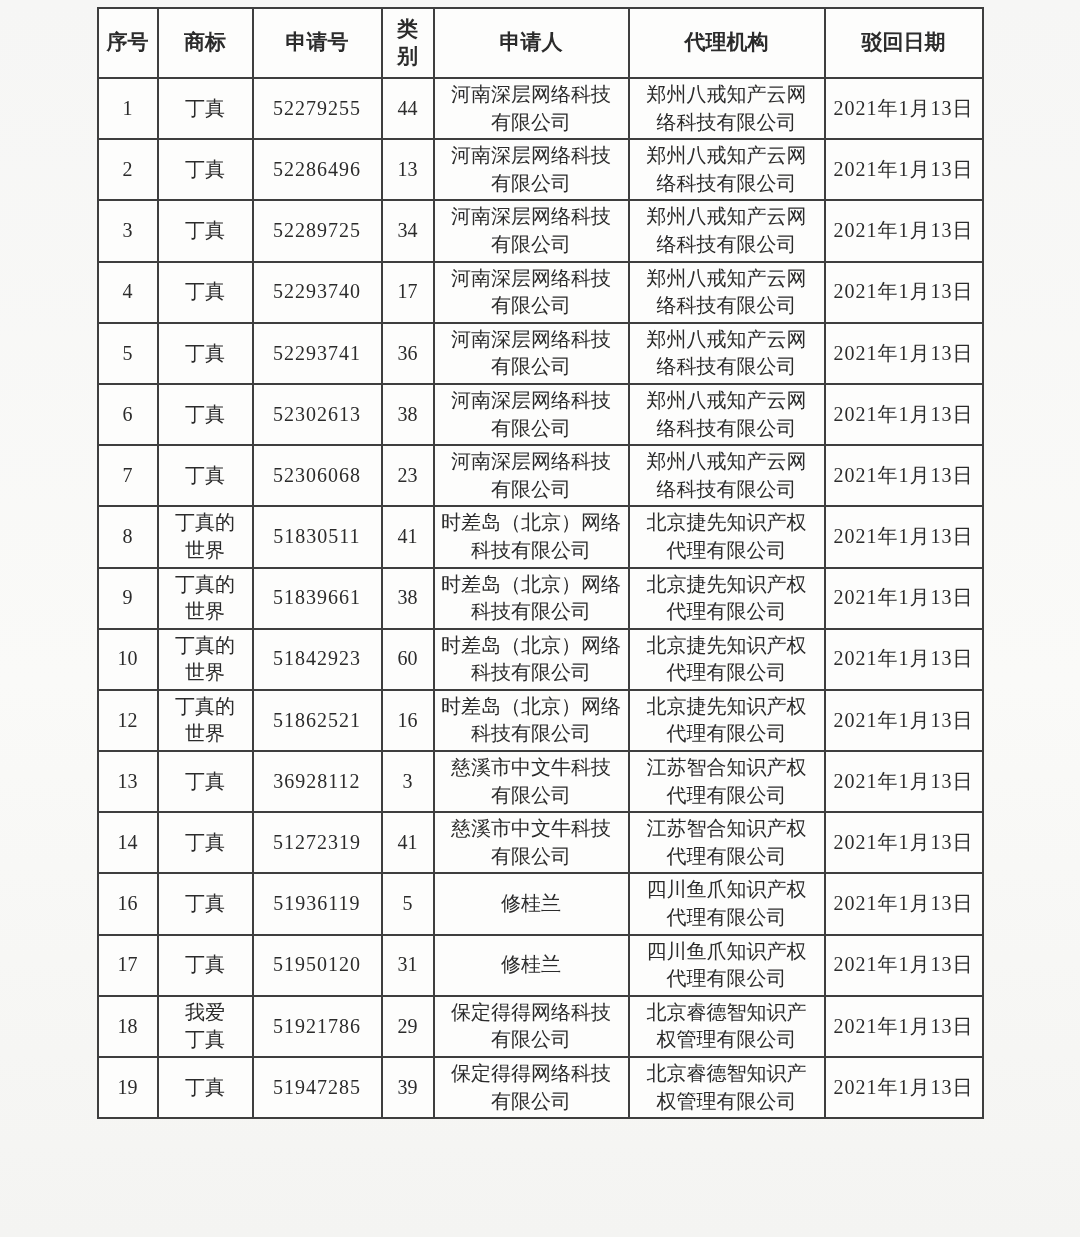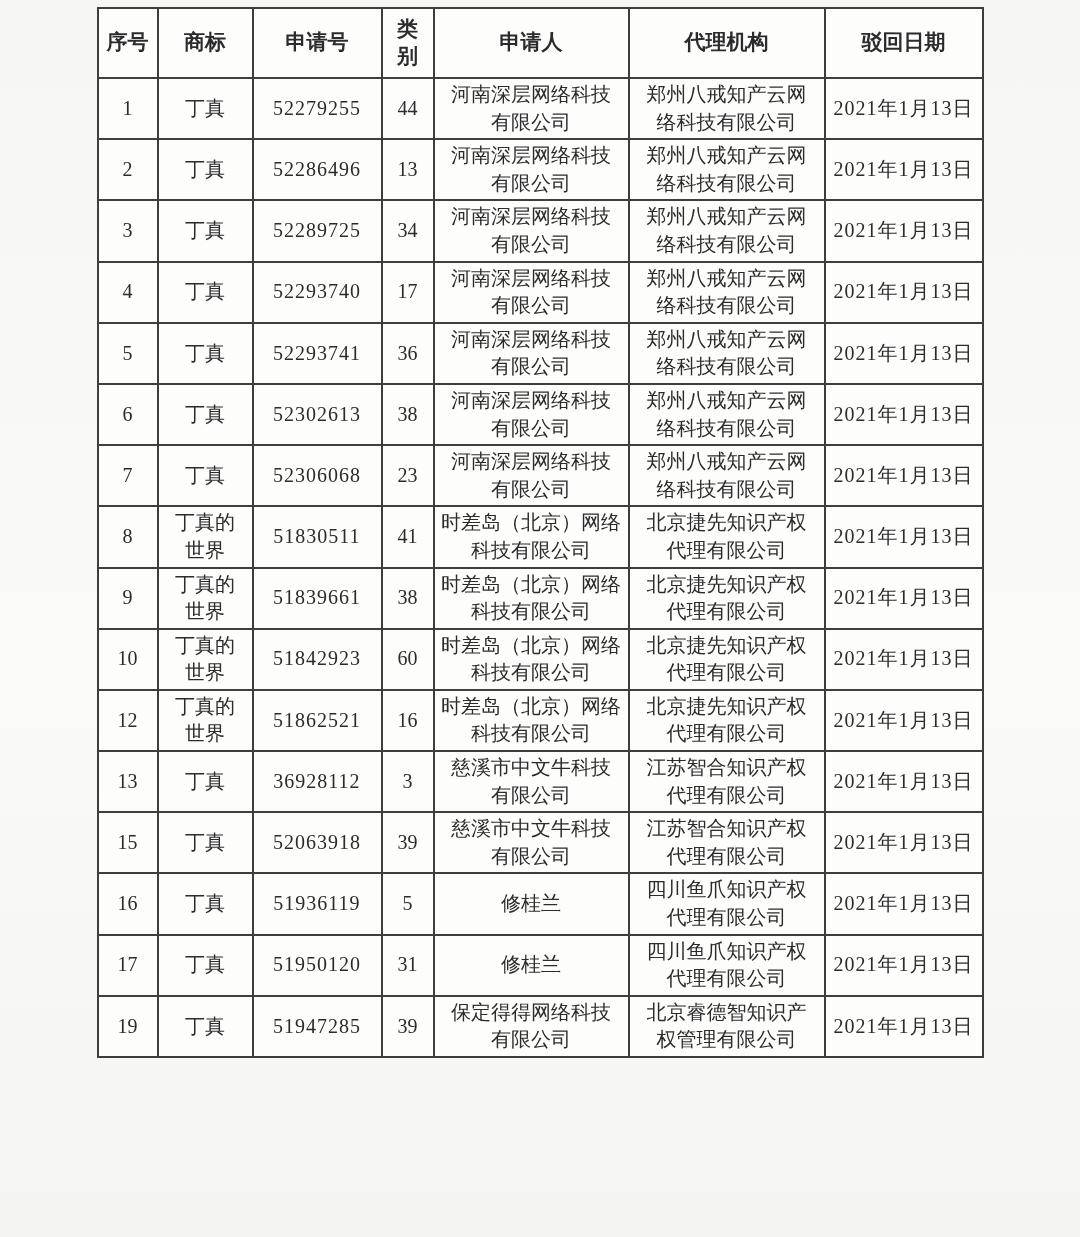--- a/index.html
+++ b/index.html
@@ -202,24 +202,24 @@
         <td class="col-trademark">丁真</td>
         <td class="col-application-number">36928112</td>
         <td class="col-class">3</td>
         <td class="col-applicant">慈溪市中文牛科技
 有限公司</td>
         <td class="col-agency">江苏智合知识产权
 代理有限公司</td>
         <td class="col-rejection-date">2021年1月13日</td>
       </tr>
       <tr>
-        <td class="col-serial">15</td>
-        <td class="col-trademark">丁真</td>
-        <td class="col-application-number">52063918</td>
-        <td class="col-class">39</td>
+        <td class="col-serial">14</td>
+        <td class="col-trademark">丁真</td>
+        <td class="col-application-number">51272319</td>
+        <td class="col-class">41</td>
         <td class="col-applicant">慈溪市中文牛科技
 有限公司</td>
         <td class="col-agency">江苏智合知识产权
 代理有限公司</td>
         <td class="col-rejection-date">2021年1月13日</td>
       </tr>
       <tr>
         <td class="col-serial">16</td>
         <td class="col-trademark">丁真</td>
         <td class="col-application-number">51936119</td>
@@ -233,20 +233,32 @@
         <td class="col-serial">17</td>
         <td class="col-trademark">丁真</td>
         <td class="col-application-number">51950120</td>
         <td class="col-class">31</td>
         <td class="col-applicant">修桂兰</td>
         <td class="col-agency">四川鱼爪知识产权
 代理有限公司</td>
         <td class="col-rejection-date">2021年1月13日</td>
       </tr>
       <tr>
+        <td class="col-serial">18</td>
+        <td class="col-trademark">我爱
+丁真</td>
+        <td class="col-application-number">51921786</td>
+        <td class="col-class">29</td>
+        <td class="col-applicant">保定得得网络科技
+有限公司</td>
+        <td class="col-agency">北京睿德智知识产
+权管理有限公司</td>
+        <td class="col-rejection-date">2021年1月13日</td>
+      </tr>
+      <tr>
         <td class="col-serial">19</td>
         <td class="col-trademark">丁真</td>
         <td class="col-application-number">51947285</td>
         <td class="col-class">39</td>
         <td class="col-applicant">保定得得网络科技
 有限公司</td>
         <td class="col-agency">北京睿德智知识产
 权管理有限公司</td>
         <td class="col-rejection-date">2021年1月13日</td>
       </tr>

